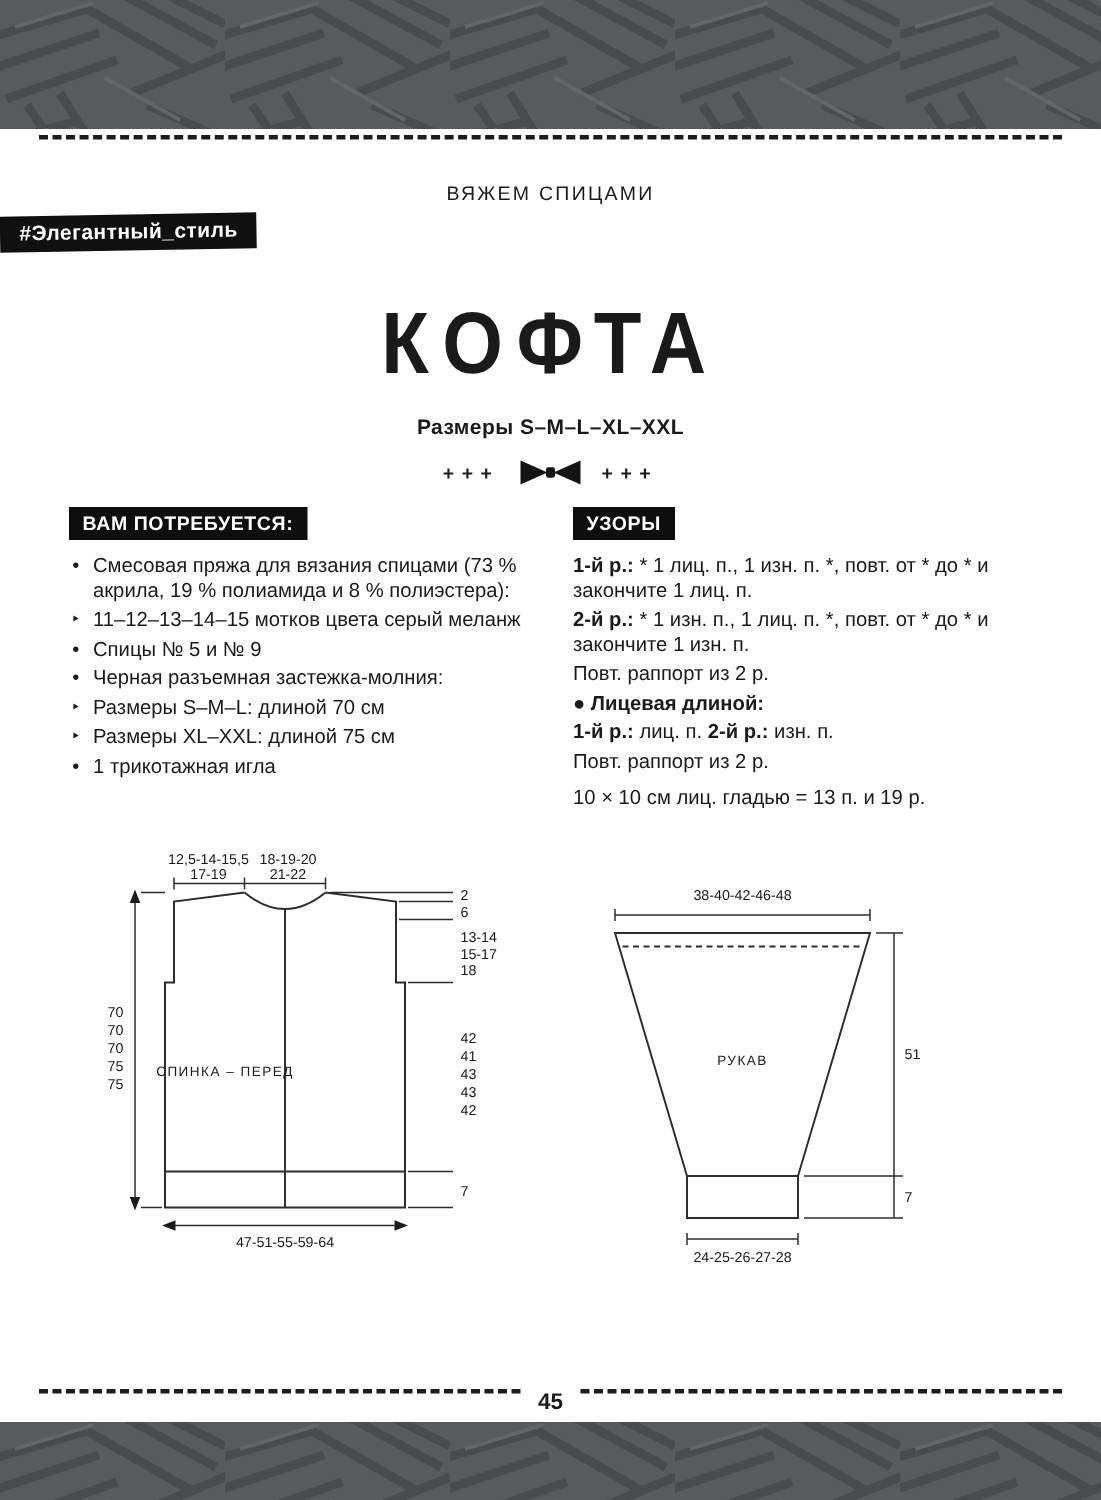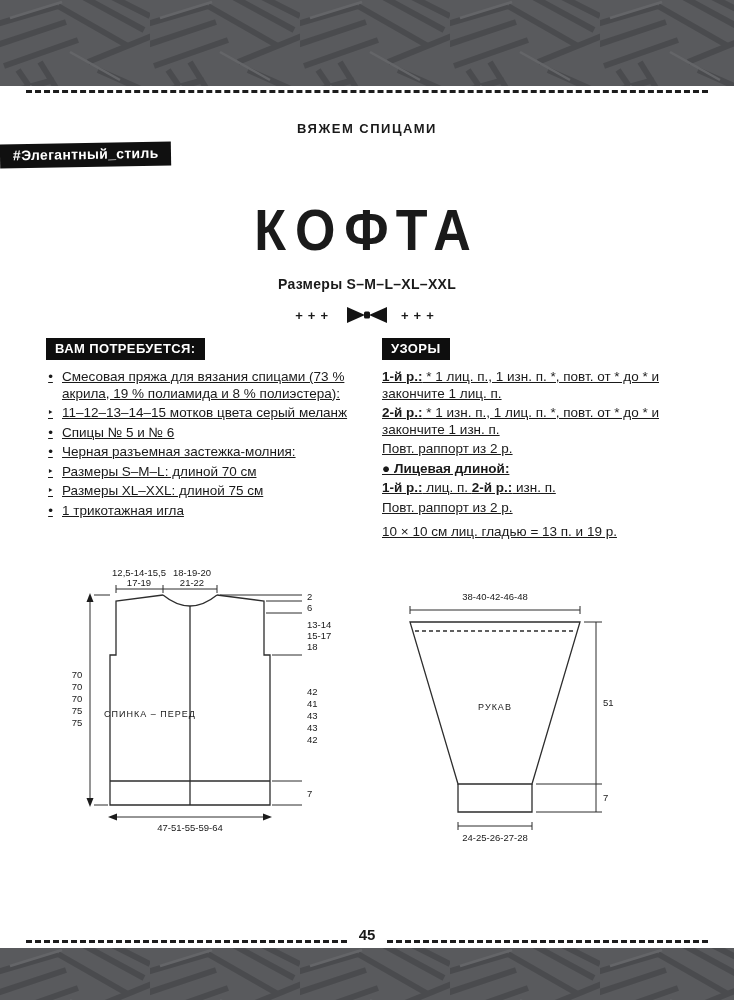--- a/index.html
+++ b/index.html
@@ -6,32 +6,32 @@
   html,body { background:#9a9a9a; }
   body { font-family:"Liberation Sans", sans-serif; color:#1a1a1a; }
   .page { position:relative; width:734px; height:1000px; background:#ffffff; margin:0 auto; overflow:hidden; }
 
   .band { position:absolute; left:0; width:734px; overflow:hidden; line-height:0; }
   .band-top { top:0; height:86px; }
   .band-bottom { bottom:0; height:52px; }
 
   .dash-top { position:absolute; top:90px; left:26px; right:26px; border-top:3px dashed #1c1c1c; }
 
-  .kicker { position:absolute; top:121px; width:100%; text-align:center; font-size:13px; font-weight:bold; letter-spacing:1.5px; }
+  .kicker { position:absolute; top:121px; width:100%; text-align:center; font-size:13px; font-weight:normal; letter-spacing:1.5px; }
   .tag-row { position:absolute; top:143px; width:100%; }
   .tag { display:inline-block; background:#101010; color:#ffffff; font-weight:bold; font-size:14px; padding:3px 13px 5px; transform:rotate(-1deg); letter-spacing:.3px; }
 
   .title { position:absolute; top:196px; width:100%; text-align:center; font-size:52px; font-weight:bold; letter-spacing:9px; transform:scaleY(1.12); transform-origin:top; }
 
   .sizes { position:absolute; top:276px; width:100%; text-align:center; font-size:14px; font-weight:bold; letter-spacing:.3px; }
 
   .bow-row { position:absolute; top:306px; width:100%; display:flex; justify-content:center; align-items:center; gap:12px; }
   .plus { font-size:13px; font-weight:bold; letter-spacing:5px; }
 
-  .columns { position:absolute; top:338px; left:46px; width:648px; display:flex; gap:30px; align-items:flex-start;text-decoration:underline; }
+  .columns { position:absolute; top:338px; left:46px; width:648px; display:flex; gap:30px; align-items:flex-start; }
   .col-left { width:306px; }
   .col-right { flex:1; }
 
   .bhdr { display:inline-block; background:#0e0e0e; color:#ffffff; font-weight:bold; font-size:13px; padding:3px 9px 4px; letter-spacing:.4px; }
 
   .mats { margin-top:9px; font-size:13.5px; line-height:16.5px; }
   .mi { display:flex; gap:7px; margin-bottom:3px; }
   .mk { width:9px; flex:none; text-align:center; }
   .mt { flex:1; }
 
@@ -39,21 +39,21 @@
   .pl { margin-bottom:3px; }
 
   .gauge-hdr { margin-top:15px; }
   .gauge-text { margin-top:8px; font-size:13.5px; }
 
   .svg-body { position:absolute; left:50px; top:565px; }
   .svg-sleeve { position:absolute; left:370px; top:588px; }
   svg text { font-family:"Liberation Sans", sans-serif; font-size:9.5px; fill:#191919; }
   svg text.piece-label { font-size:9px; letter-spacing:1px; }
 
-  .footer { position:absolute; top:926px; left:26px; right:26px; display:flex; align-items:flex-end; gap:12px; }
+  .footer { position:absolute; top:926px; left:26px; right:26px; display:flex; align-items:flex-start; gap:12px; }
   .fd { flex:1; border-top:3px dashed #1c1c1c; }
   .fnum { font-weight:bold; font-size:15px; }
 </style>
 </head>
 <body>
 
 <div class="page">
 
   <div class="band band-top">
     <svg width="734" height="86">
@@ -117,21 +117,21 @@
         <div class="mi">
           <span class="mk">•</span>
           <span class="mt">Смесовая пряжа для вязания спицами (73 % акрила, 19 % полиамида и 8 % полиэстера):</span>
         </div>
         <div class="mi">
           <span class="mk">‣</span>
           <span class="mt">11–12–13–14–15 мотков цвета серый меланж</span>
         </div>
         <div class="mi">
           <span class="mk">•</span>
-          <span class="mt">Спицы № 5 и № 6</span>
+          <span class="mt">Спицы № 5 и № 9</span>
         </div>
         <div class="mi">
           <span class="mk">•</span>
           <span class="mt">Черная разъемная застежка-молния:</span>
         </div>
         <div class="mi">
           <span class="mk">‣</span>
           <span class="mt">Размеры S–M–L: длиной 70 см</span>
         </div>
         <div class="mi">

